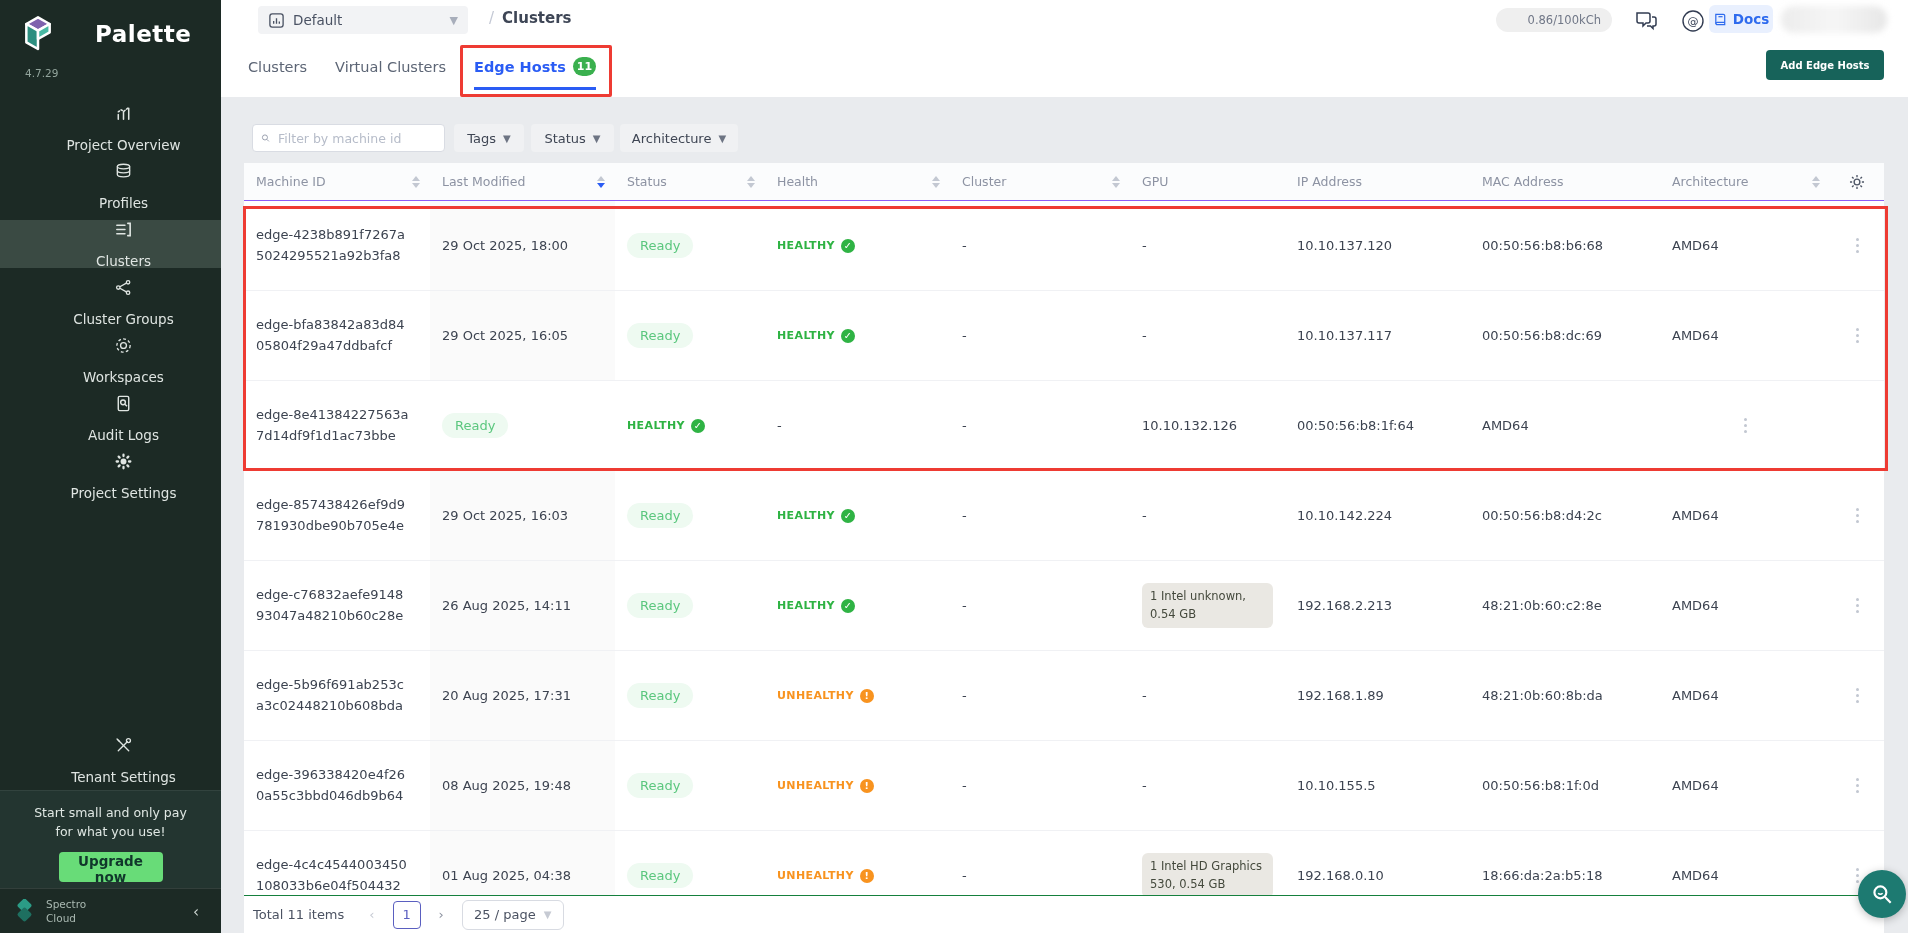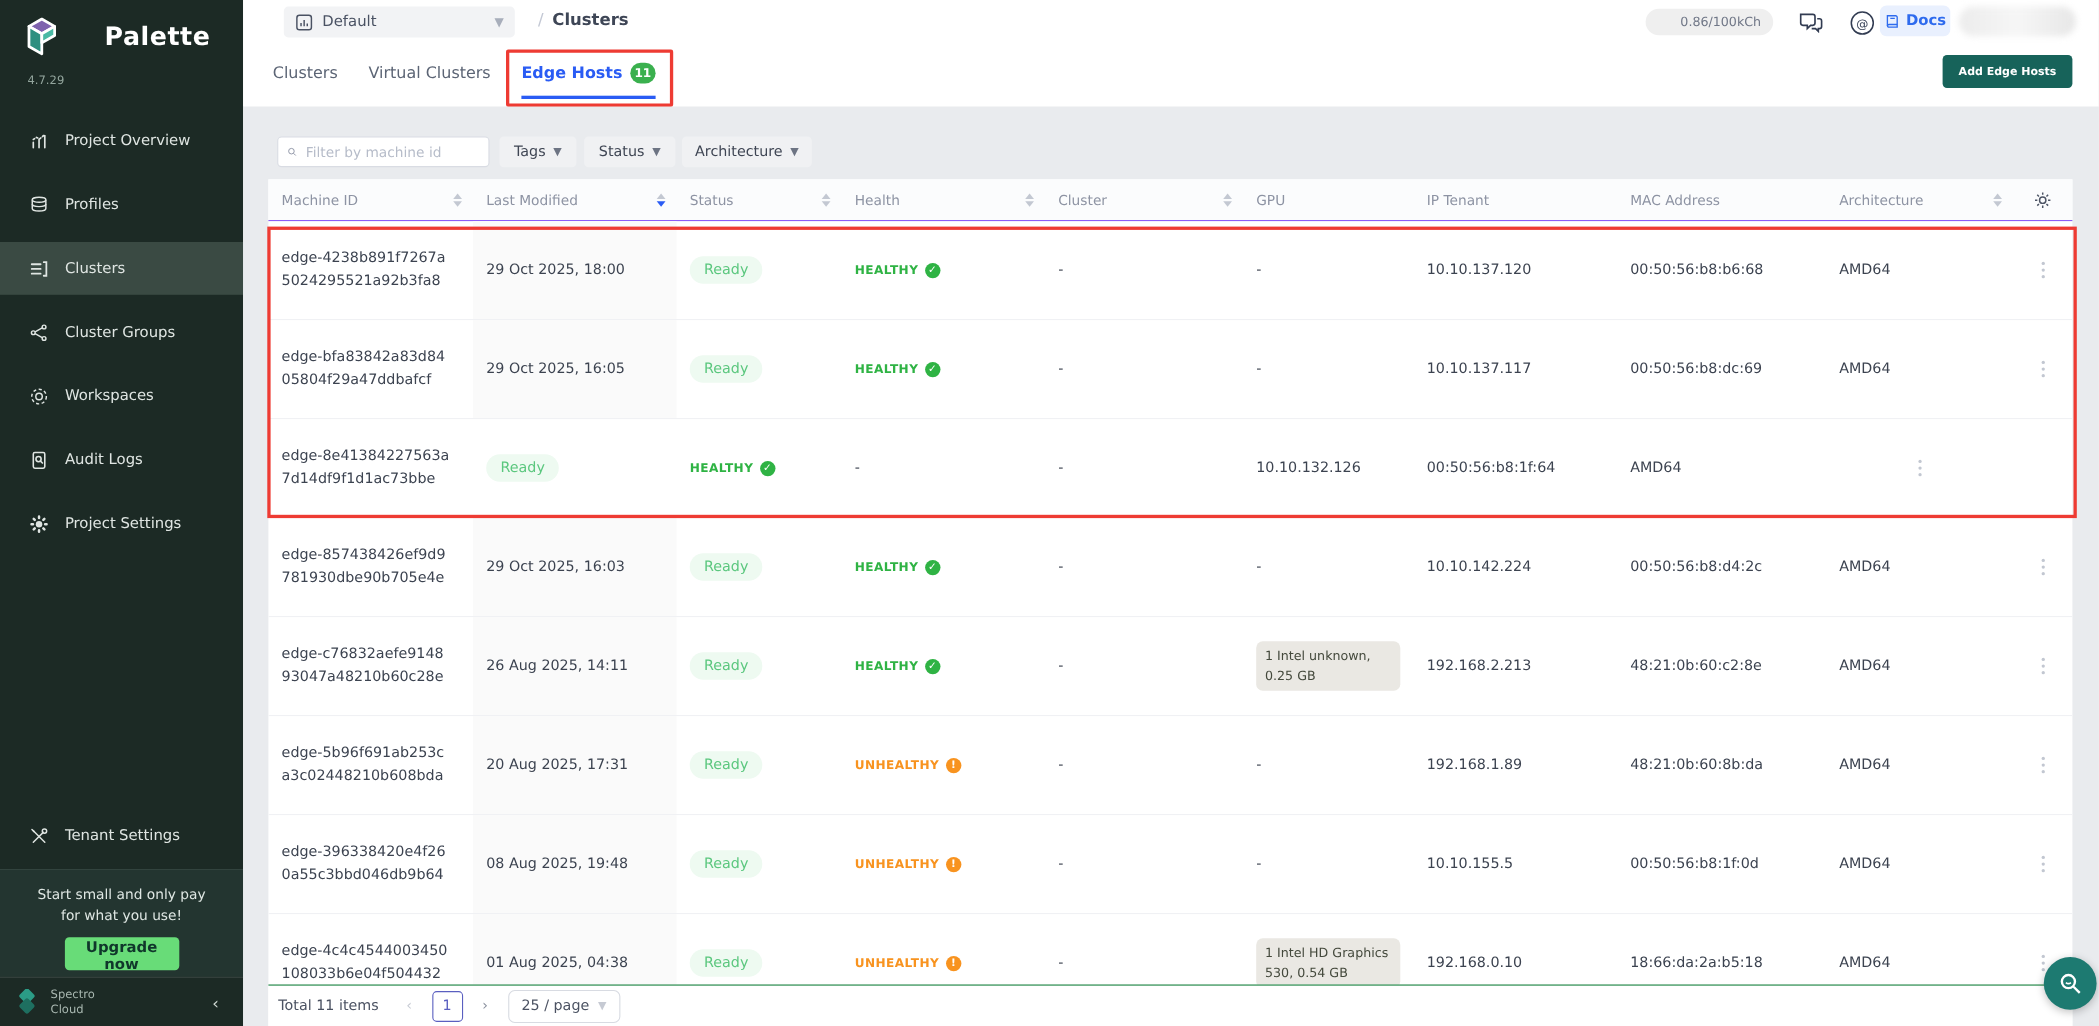--- a/index.html
+++ b/index.html
@@ -8,21 +8,21 @@
     font-family:"DejaVu Sans","Liberation Sans",sans-serif;
     background:#e9ebee;color:#3c4350;
   }
   
   .sidebar{position:absolute;left:0;top:0;width:221px;height:933px;background:#1c2a25;}
   .logo-row{position:absolute;left:18px;top:12px;display:flex;align-items:center;gap:9px;}
   .logo-mark{width:40px;height:44px;}
   .brand-name{color:#fff;font-size:23px;font-weight:bold;letter-spacing:.5px;margin-left:28px;}
   .version{position:absolute;left:25px;top:67px;font-size:10.5px;color:#93a59d;}
   .nav{position:absolute;left:0;top:104px;width:221px;display:flex;flex-direction:column;gap:10px;}
-  .side-item{height:48px;display:flex;align-items:center;gap:14px;padding-left:26px;cursor:pointer;color:#dfe5e2;}
+  .side-item{height:48px;display:flex;align-items:center;gap:14px;padding-left:26px;cursor:pointer;color:#dfe5e2;flex-direction:column;}
   .side-item.active{background:#3a4a43;}
   .side-icon{width:19px;height:19px;display:flex;align-items:center;justify-content:center;color:#dfe5e2;}
   .side-icon svg{width:19px;height:19px;}
   .side-label{font-size:13.5px;}
   .tenant-wrap{position:absolute;left:0;top:736px;width:221px;}
   .promo{position:absolute;left:0;top:790px;width:221px;height:98px;background:#233530;border-top:1px solid rgba(255,255,255,.07);}
   .promo-text{margin-top:12px;text-align:center;font-size:12.5px;line-height:1.55;color:#dfe7e3;}
   .upgrade-btn{display:block;margin:10px auto 0;width:104px;height:30px;background:#68dc78;color:#10372b;
     font-size:13.5px;font-weight:bold;border:none;border-radius:4px;cursor:pointer;font-family:inherit;}
   .side-footer{position:absolute;left:0;top:888px;width:221px;height:45px;background:#1c2a25;
@@ -333,21 +333,21 @@
             <span>Cluster</span>
             <span class="sorter">
               <i class="c-up"></i>
               <i class="c-down"></i>
             </span>
           </div>
           <div class="th">
             <span>GPU</span>
           </div>
           <div class="th">
-            <span>IP Tenant</span>
+            <span>IP Address</span>
           </div>
           <div class="th">
             <span>MAC Address</span>
           </div>
           <div class="th">
             <span>Architecture</span>
             <span class="sorter">
               <i class="c-up"></i>
               <i class="c-down"></i>
             </span>
@@ -470,21 +470,21 @@
               <span class="pill-ready">Ready</span>
             </div>
     <div class="td">
       <span class="health healthy">
         <span class="htext">HEALTHY</span>
                 <span class="hicon">✓</span>
       </span>
     </div>
     <div class="td">-</div>
     <div class="td">
-              <span class="gpu-pill">1 Intel unknown, 0.25 GB</span>
+              <span class="gpu-pill">1 Intel unknown, 0.54 GB</span>
             </div>
     <div class="td">192.168.2.213</div>
     <div class="td">48:21:0b:60:c2:8e</div>
     <div class="td">AMD64</div>
     <div class="td">
       <span class="kebab">
                 <i></i>
                 <i></i>
                 <i></i>
               </span>

